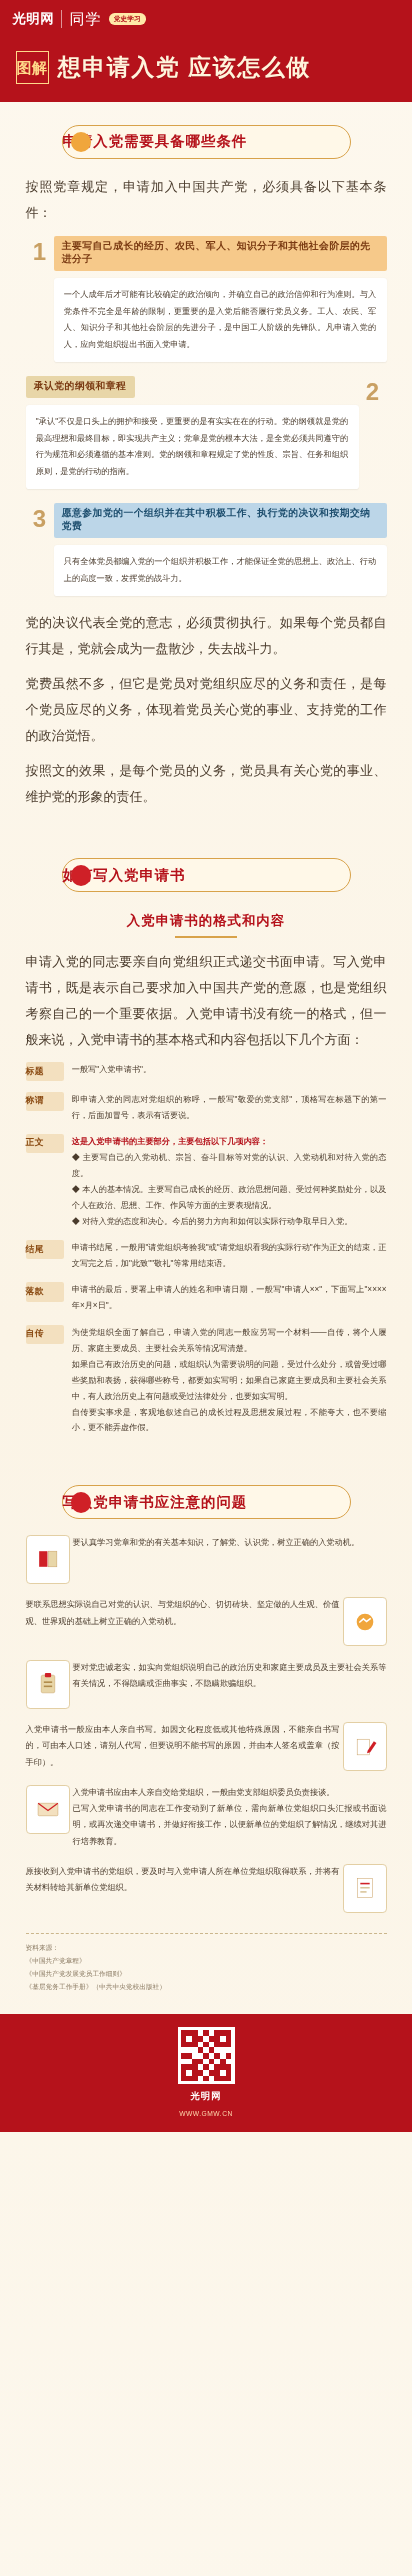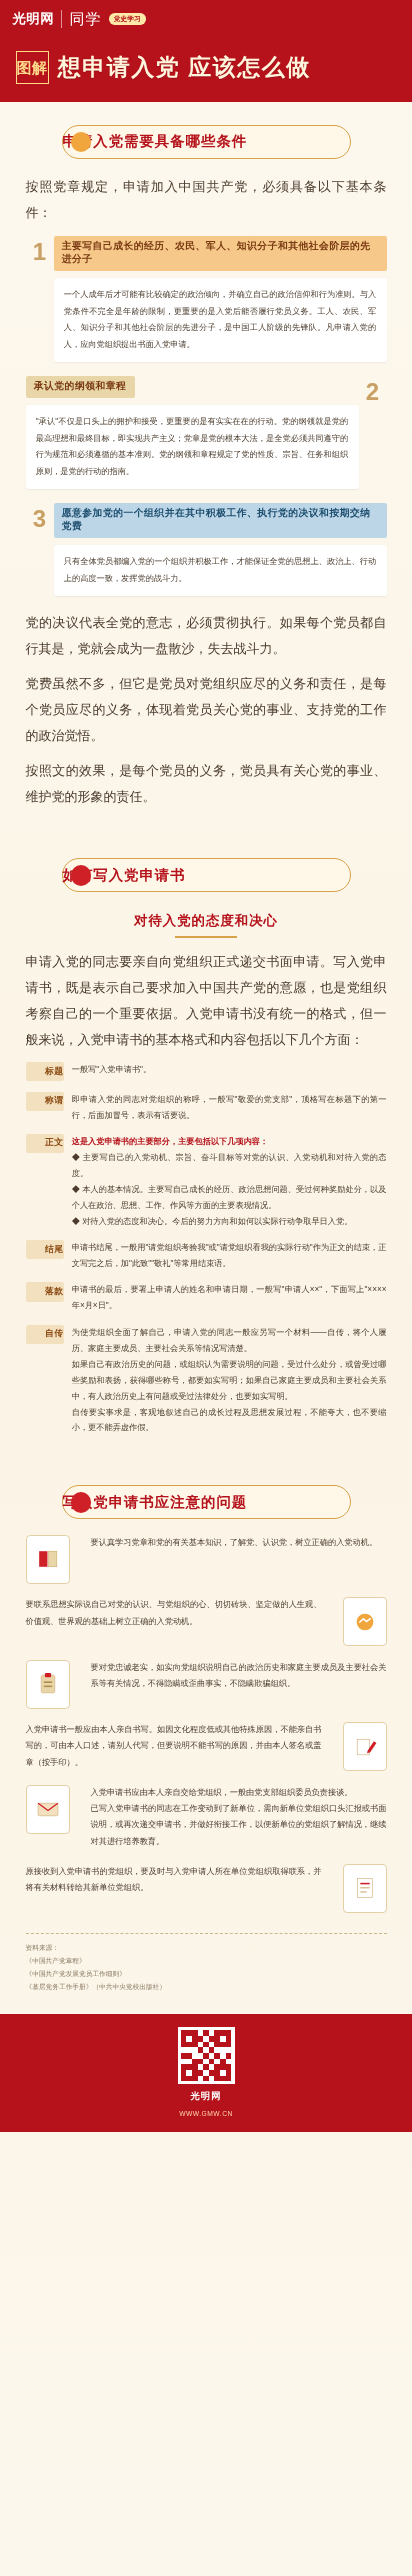--- a/index.html
+++ b/index.html
@@ -176,40 +176,40 @@
     align-items: flex-start;
   }
   .ltag {
     flex: 0 0 38px;
     background: #f3e0bf;
     color: #8a4a12;
     font-size: 8.8px;
     font-weight: bold;
     border-radius: 2.1px;
     padding: 3.6px 0;
-    text-align: right;
+    text-align: left;
     letter-spacing: 0.5px;
   }
   .ltext {
     flex: 1 1 auto;
     font-size: 8.2px;
     line-height: 1.95;
     color: #4a3b2c;
     text-align: justify;
   }
   .lhead {
     font-weight: bold;
     color: #b5121b;
   }
   
   .tiprow {
     width: 361px;
     margin: 0 auto 13.4px auto;
     display: flex;
-    gap: 21px;
+    gap: 3px;
     align-items: flex-start;
   }
   .tiprow.rev { flex-direction: row-reverse; }
   .tipicon {
     flex: 0 0 44px;
     height: 49px;
     border-radius: 4.1px;
     background: #ffffff;
     border: 1px solid #e3cfa4;
     display: flex; align-items: center; justify-content: center;
@@ -309,21 +309,21 @@
   <div class="plain-para">按照文的效果，是每个党员的义务，党员具有关心党的事业、维护党的形象的责任。</div>
 
   <div class="spacer-lg"></div>
 
   <div class="pill">
     <span class="dot red"></span>
     <span class="pill-text">如何写入党申请书</span>
   </div>
 
   <div class="subhead">
-    <span>对待入党的态度和决心</span>
+    <span>入党申请书的格式和内容</span>
     <span class="rule"></span>
   </div>
 
   <div class="plain-para">申请入党的同志要亲自向党组织正式递交书面申请。写入党申请书，既是表示自己要求加入中国共产党的意愿，也是党组织考察自己的一个重要依据。入党申请书没有统一的格式，但一般来说，入党申请书的基本格式和内容包括以下几个方面：</div>
 
   <div class="lrow">
     <div class="ltag">标题</div>
     <div class="ltext">一般写"入党申请书"。</div>
   </div>
   <div class="lrow">

